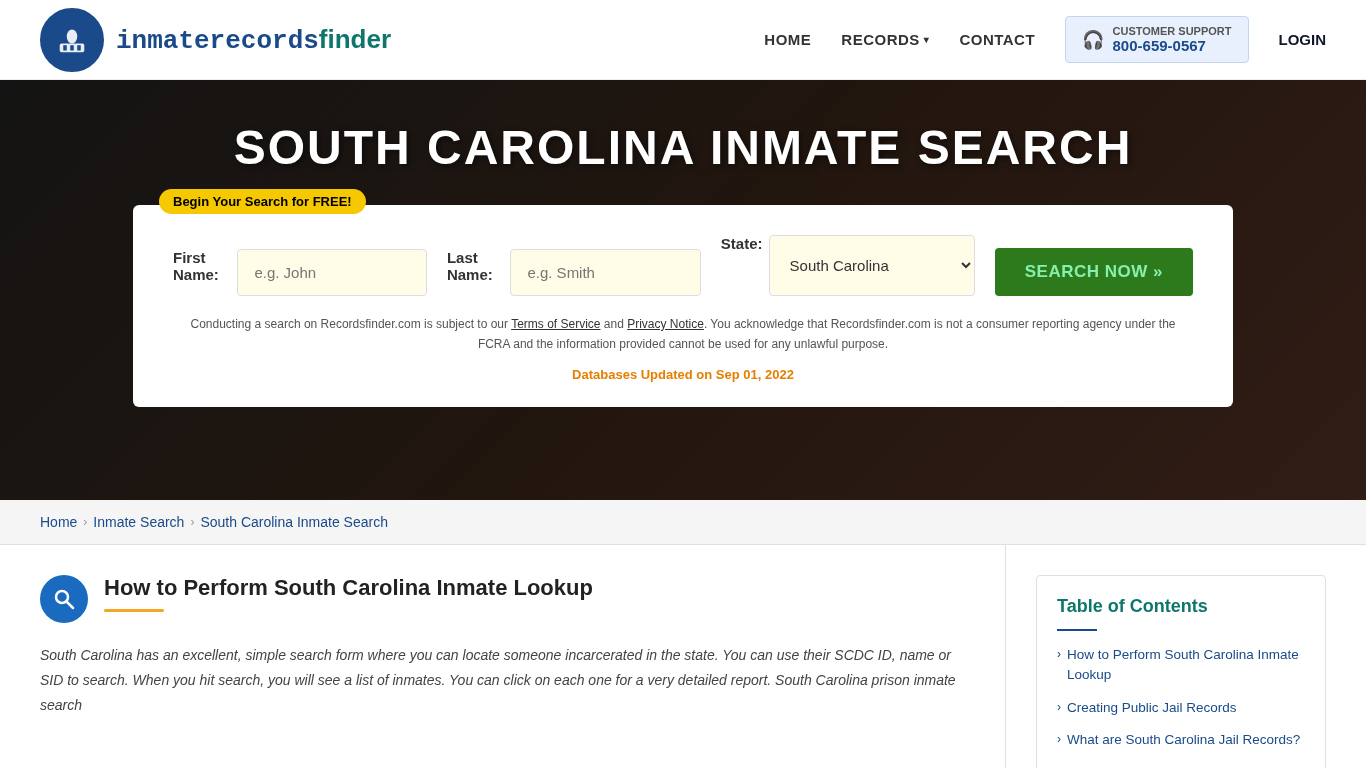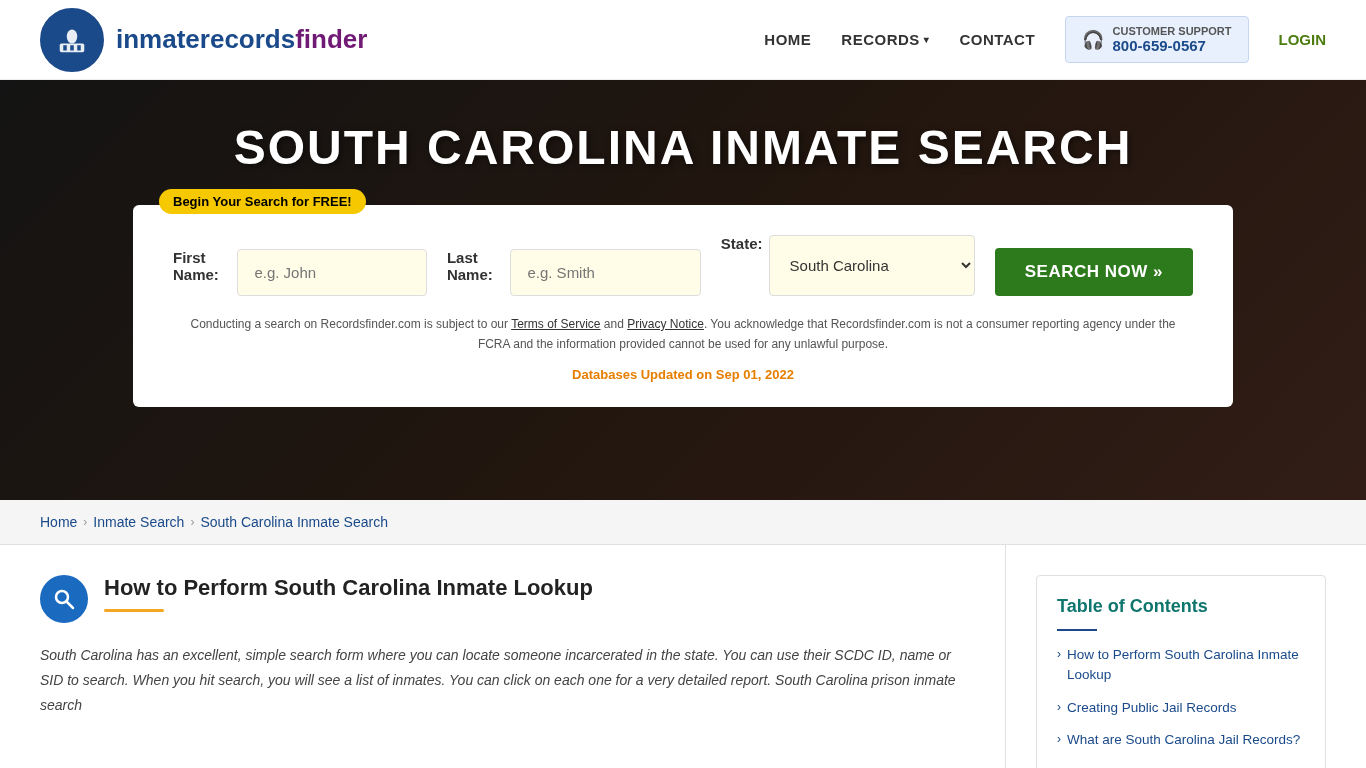--- a/index.html
+++ b/index.html
@@ -32,20 +32,21 @@
       overflow: hidden;
     }
     .logo-text {
       font-size: 26px;
       font-weight: 400;
       color: #333;
     }
     .logo-text span {
       font-weight: 800;
       color: #1a4a8a;
+      font-family: Liberation Mono, monospace;
     }
     .nav {
       display: flex;
       align-items: center;
       gap: 30px;
     }
     .nav-item {
       font-size: 15px;
       font-weight: 700;
       color: #333;
@@ -85,21 +86,21 @@
       font-weight: 600;
     }
     .support-number {
       font-size: 15px;
       font-weight: 700;
       color: #1a4a8a;
     }
     .login-btn {
       font-size: 15px;
       font-weight: 700;
-      color: #4d7c0f;
+      color: #0f172a;
       cursor: pointer;
       text-decoration: none;
     }
 
     
     .hero {
       position: relative;
       background: linear-gradient(rgba(0,0,0,0.55), rgba(0,0,0,0.55)), 
                   linear-gradient(135deg, #2c2c2c 0%, #4a3020 50%, #6b4030 100%);
       min-height: 420px;
@@ -169,21 +170,21 @@
       border: 1px solid #ddd;
       border-radius: 4px;
       font-size: 15px;
       background: #fffde7;
       color: #333;
       width: 100%;
       appearance: auto;
     }
     .search-btn {
       background: #2d7a1c;
-      color: #ffffff;
+      color: #86efac;
       border: none;
       border-radius: 4px;
       padding: 14px 30px;
       font-size: 17px;
       font-weight: 800;
       cursor: pointer;
       white-space: nowrap;
       letter-spacing: 0.5px;
       text-transform: uppercase;
     }
@@ -340,21 +341,21 @@
       <svg viewBox="0 0 48 48" width="42" height="42" fill="none">
         <circle cx="24" cy="24" r="22" fill="#1a4a8a"></circle>
         <ellipse cx="24" cy="20" rx="6" ry="8" fill="white" opacity="0.9"></ellipse>
         <rect x="10" y="28" width="28" height="10" rx="2" fill="white" opacity="0.9"></rect>
         <rect x="14" y="30" width="4" height="6" fill="#1a4a8a"></rect>
         <rect x="22" y="30" width="4" height="6" fill="#1a4a8a"></rect>
         <rect x="30" y="30" width="4" height="6" fill="#1a4a8a"></rect>
       </svg>
     </div>
     <div class="logo-text">
-      <span>inmaterecords</span><b style="color:#701a75;">finder</b>
+      <span>inmaterecords</span><b style="color:#0f766e;">finder</b>
     </div>
   </div>
 
   <nav class="nav">
     <a class="nav-item" href="#">HOME</a>
     <a class="nav-item nav-records" href="#">
       <span>RECORDS</span>
       <span class="chevron-down">▾</span>
     </a>
     <a class="nav-item" href="#">CONTACT</a>

